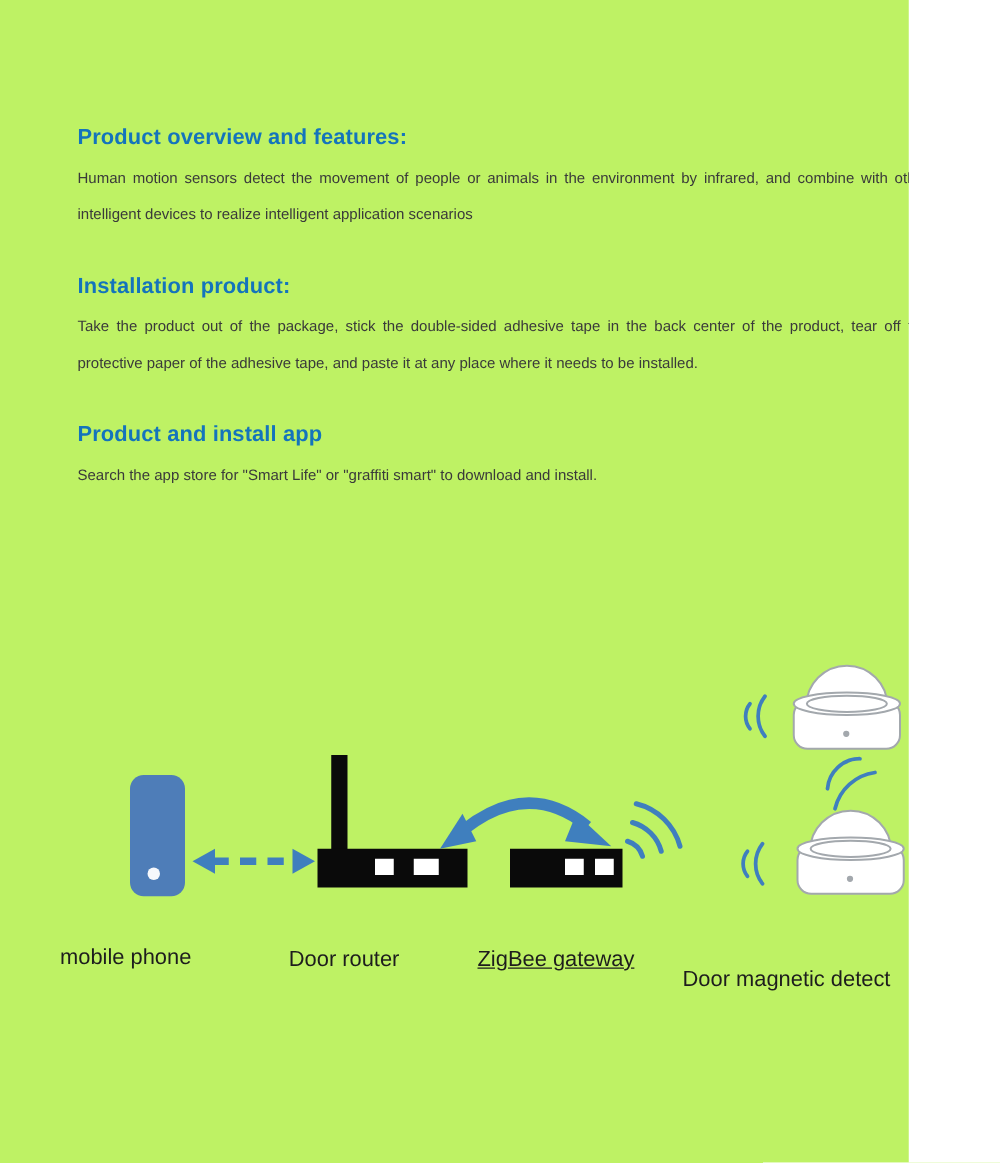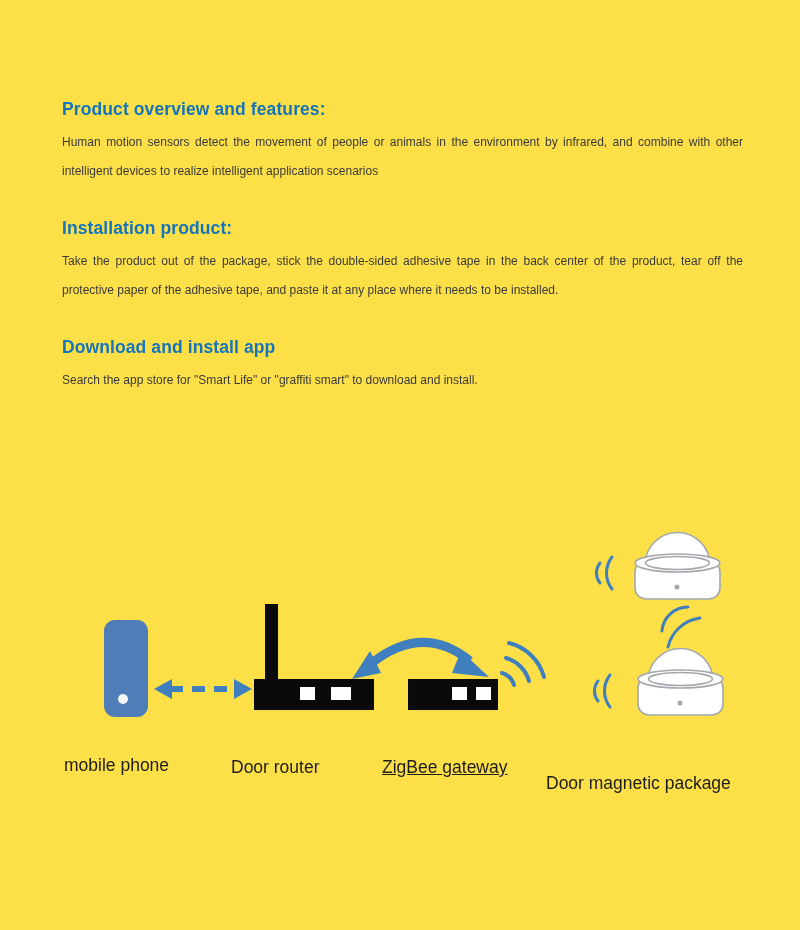--- a/index.html
+++ b/index.html
@@ -1,20 +1,20 @@
 <!DOCTYPE html>
 <html><head>
 <meta charset="utf-8">
 <style>
   html, body { margin: 0; padding: 0; background: #ffffff; }
   .page {
     position: relative;
-    width: 800px;
+    width: 727px;
     height: 930px;
-    background: #fde047;
+    background: #bef264;
     font-family: "Liberation Sans", sans-serif;
     overflow: hidden;
   }
   .content {
     position: absolute;
     top: 97px;
     left: 62px;
     width: 681px;
   }
   .section { margin-bottom: 30px; }
@@ -40,21 +40,21 @@
     width: 800px;
     height: 320px;
   }
   .diagram svg { position: absolute; top: 0; left: 0; }
   .diagram-label {
     position: absolute;
     font-size: 17.5px;
     color: #1d1d1d;
     white-space: nowrap;
   }
-  .label-phone   { left: 64px;  top: 240px; }
+  .label-phone   { left: 48px;  top: 240px; }
   .label-router  { left: 231px; top: 242px; }
   .label-gateway { left: 382px; top: 242px; text-decoration: underline; }
   .label-sensor  { left: 546px; top: 258px; }
 </style>
 </head>
 <body>
 
 <div class="page">
 
   <div class="content">
@@ -63,21 +63,21 @@
       <h2>Product overview and features:</h2>
       <p>Human motion sensors detect the movement of people or animals in the environment by infrared, and combine with other intelligent devices to realize intelligent application scenarios</p>
     </div>
 
     <div class="section">
       <h2>Installation product:</h2>
       <p>Take the product out of the package, stick the double-sided adhesive tape in the back center of the product, tear off the protective paper of the adhesive tape, and paste it at any place where it needs to be installed.</p>
     </div>
 
     <div class="section">
-      <h2>Download and install app</h2>
+      <h2>Product and install app</h2>
       <p>Search the app store for "Smart Life" or "graffiti smart" to download and install.</p>
     </div>
 
   </div>
 
   <div class="diagram">
 
     <svg width="800" height="320" viewBox="0 0 800 320">
 
       <g>
@@ -145,17 +145,17 @@
         <ellipse cx="680.5" cy="164" rx="42.5" ry="9"></ellipse>
         <ellipse cx="680.5" cy="164" rx="32" ry="6.5"></ellipse>
         <circle cx="680" cy="188" r="2.5" fill="#a3a8ad" stroke="none"></circle>
       </g>
 
     </svg>
 
     <div class="diagram-label label-phone">mobile phone</div>
     <div class="diagram-label label-router">Door router</div>
     <div class="diagram-label label-gateway">ZigBee gateway</div>
-    <div class="diagram-label label-sensor">Door magnetic package</div>
+    <div class="diagram-label label-sensor">Door magnetic detect</div>
 
   </div>
 
 </div>
 
 </body></html>

